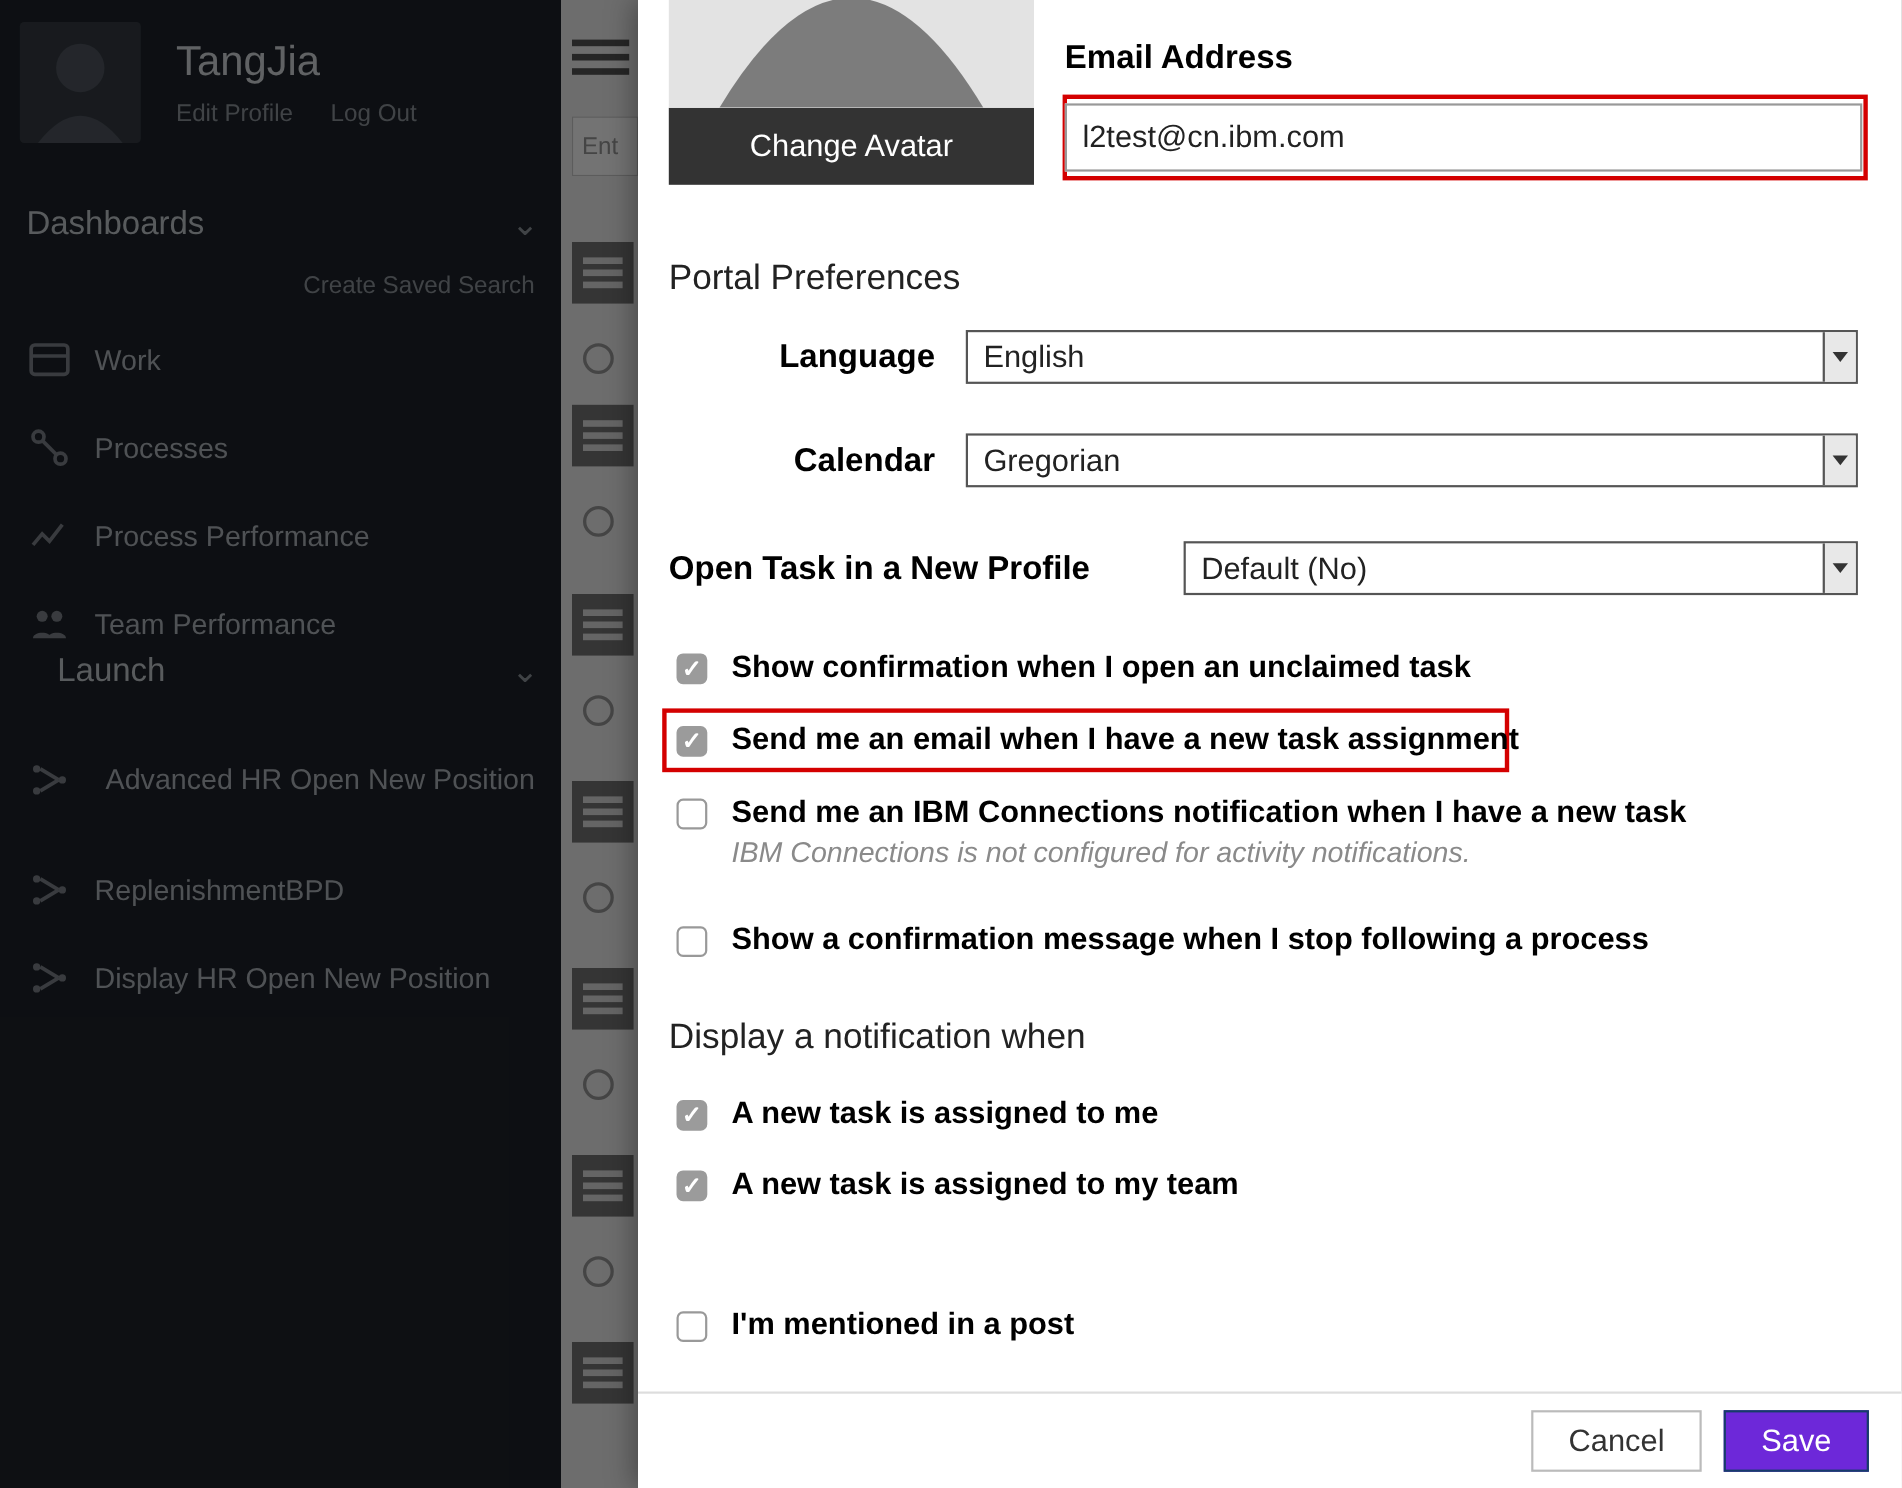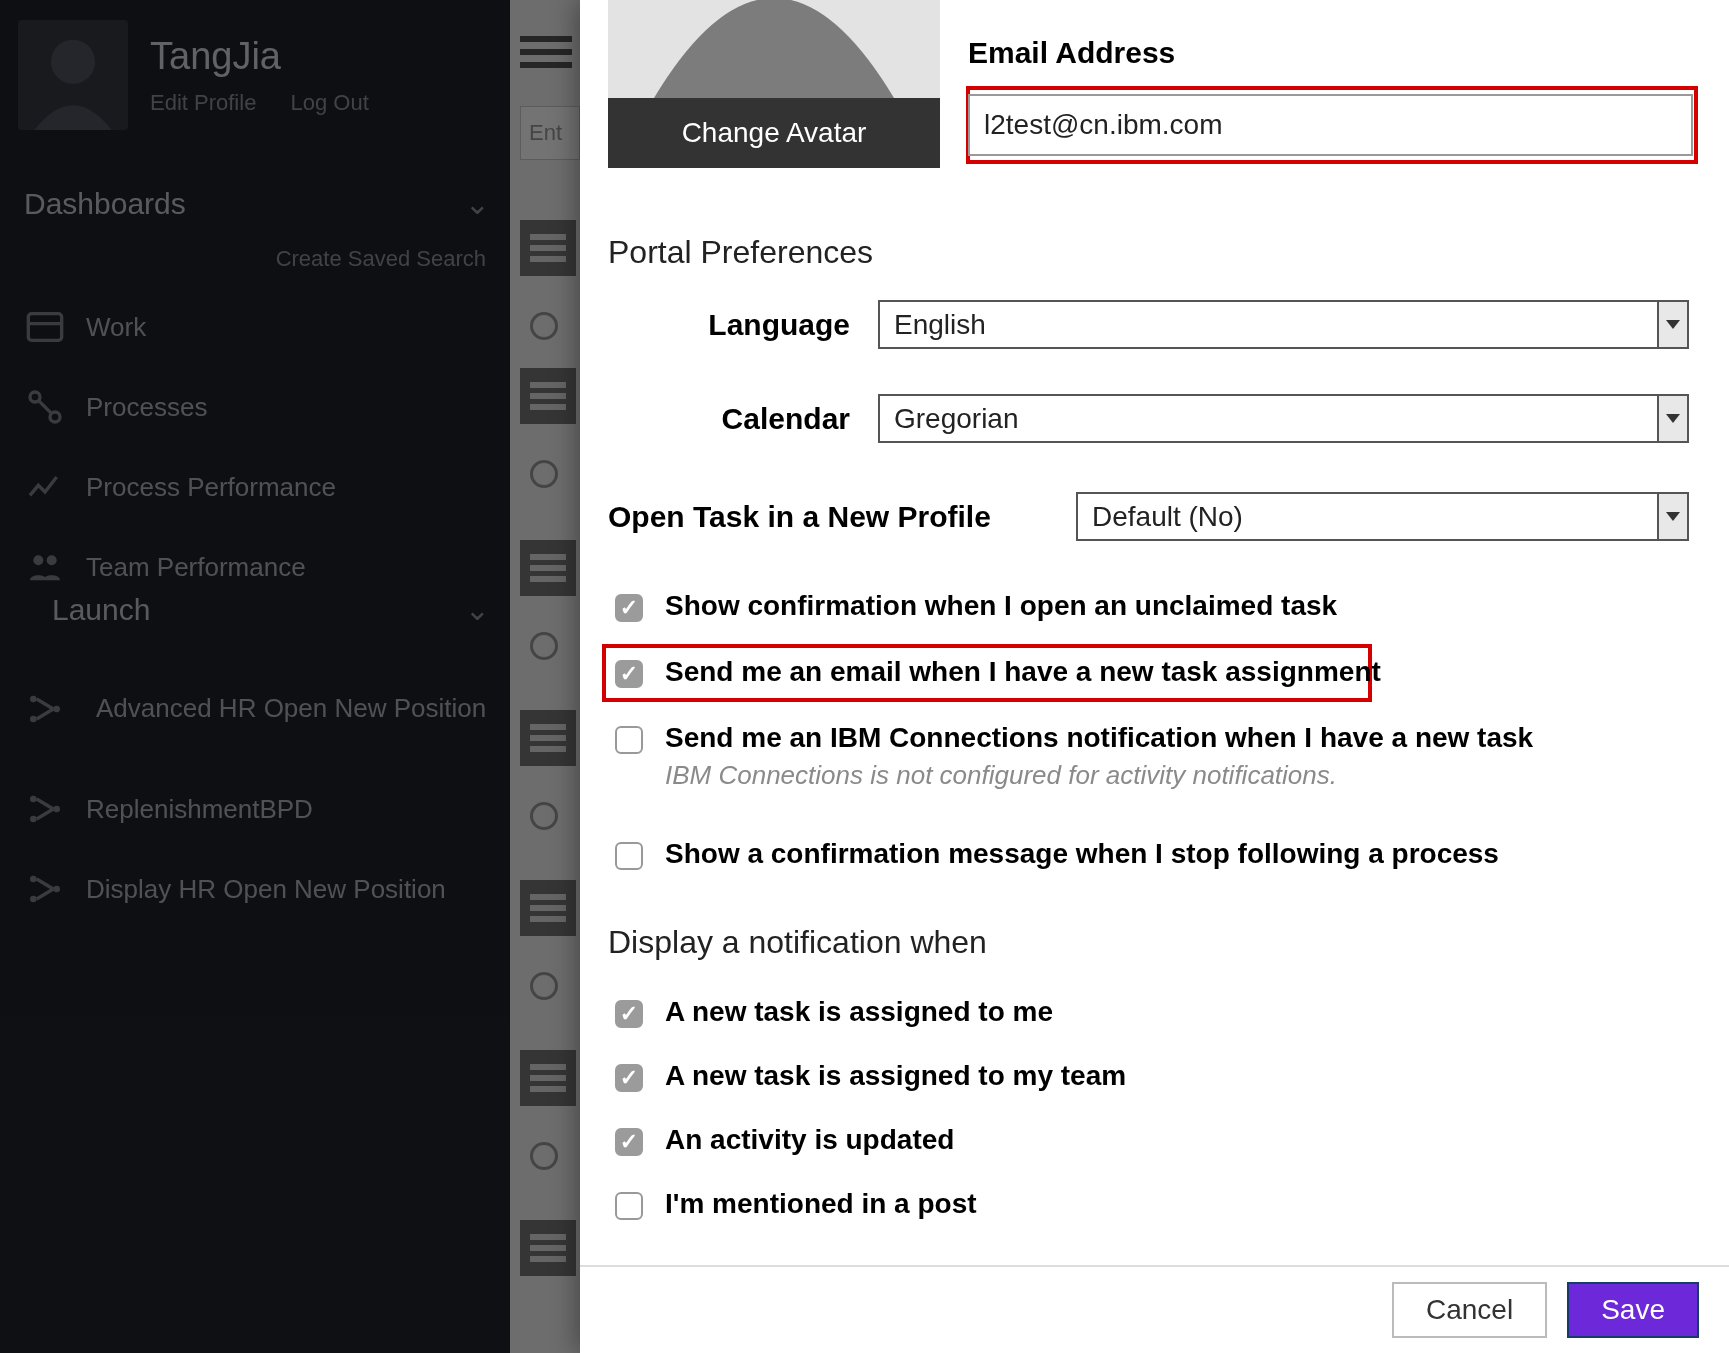--- a/index.html
+++ b/index.html
@@ -10,21 +10,21 @@
   .sidebar {
     position:absolute; left:0; top:0; width:510px; height:1353px;
     background:#1e232a; color:#aeb4bc;
   }
   .profile-block { position:absolute; left:18px; top:20px; display:flex; align-items:center; }
   .profile-avatar {
     width:110px; height:110px; background:#353b44; border-radius:4px;
     display:flex; align-items:flex-end; justify-content:center; overflow:hidden;
   }
   .profile-avatar svg { width:110px; height:110px; }
-  .profile-text { margin-left:22px; }
+  .profile-text { margin-left:32px; }
   .profile-name { font-size:38px; color:#d5d9de; font-weight:400; }
   .profile-links { margin-top:12px; font-size:22px; color:#8e949c; }
   .profile-links span { margin-right:28px; cursor:pointer; }
 
   .nav-group-header {
     position:absolute; left:24px; right:20px; font-size:30px; color:#c4c9cf;
     display:flex; align-items:center; justify-content:space-between;
   }
   .nav-group-header .chev { font-size:30px; color:#8e949c; }
   .nav-sublink { position:absolute; right:24px; font-size:22px; color:#8e949c; }
@@ -338,24 +338,20 @@
     <div class="section-title notif-title">Display a notification when</div>
 
     <div class="check-row" style="top:996px;">
       <div class="cbox checked"></div>
       <div class="check-label">A new task is assigned to me</div>
     </div>
     <div class="check-row" style="top:1060px;">
       <div class="cbox checked"></div>
       <div class="check-label">A new task is assigned to my team</div>
     </div>
-    <div class="check-row" style="top:1124px;">
-      <div class="cbox checked"></div>
-      <div class="check-label">An activity is updated</div>
-    </div>
     <div class="check-row" style="top:1188px;">
       <div class="cbox"></div>
       <div class="check-label">I'm mentioned in a post</div>
     </div>
 
     <div class="modal-footer">
       <div class="btn btn-cancel">Cancel</div>
       <div class="btn btn-save">Save</div>
     </div>
 

